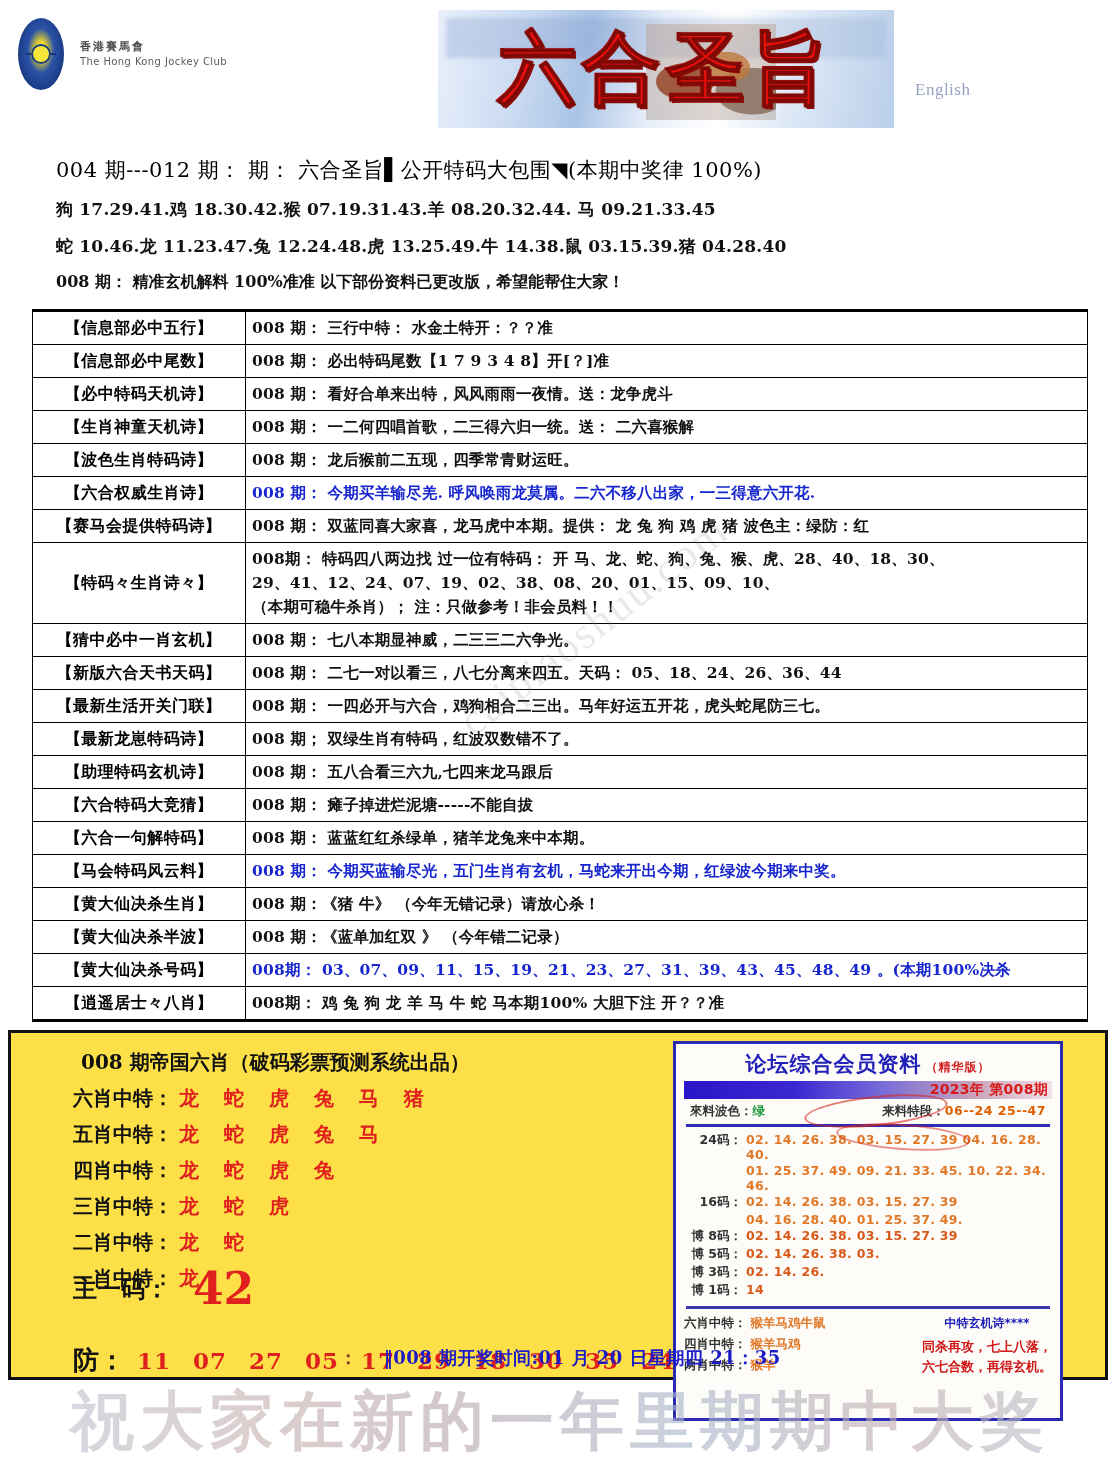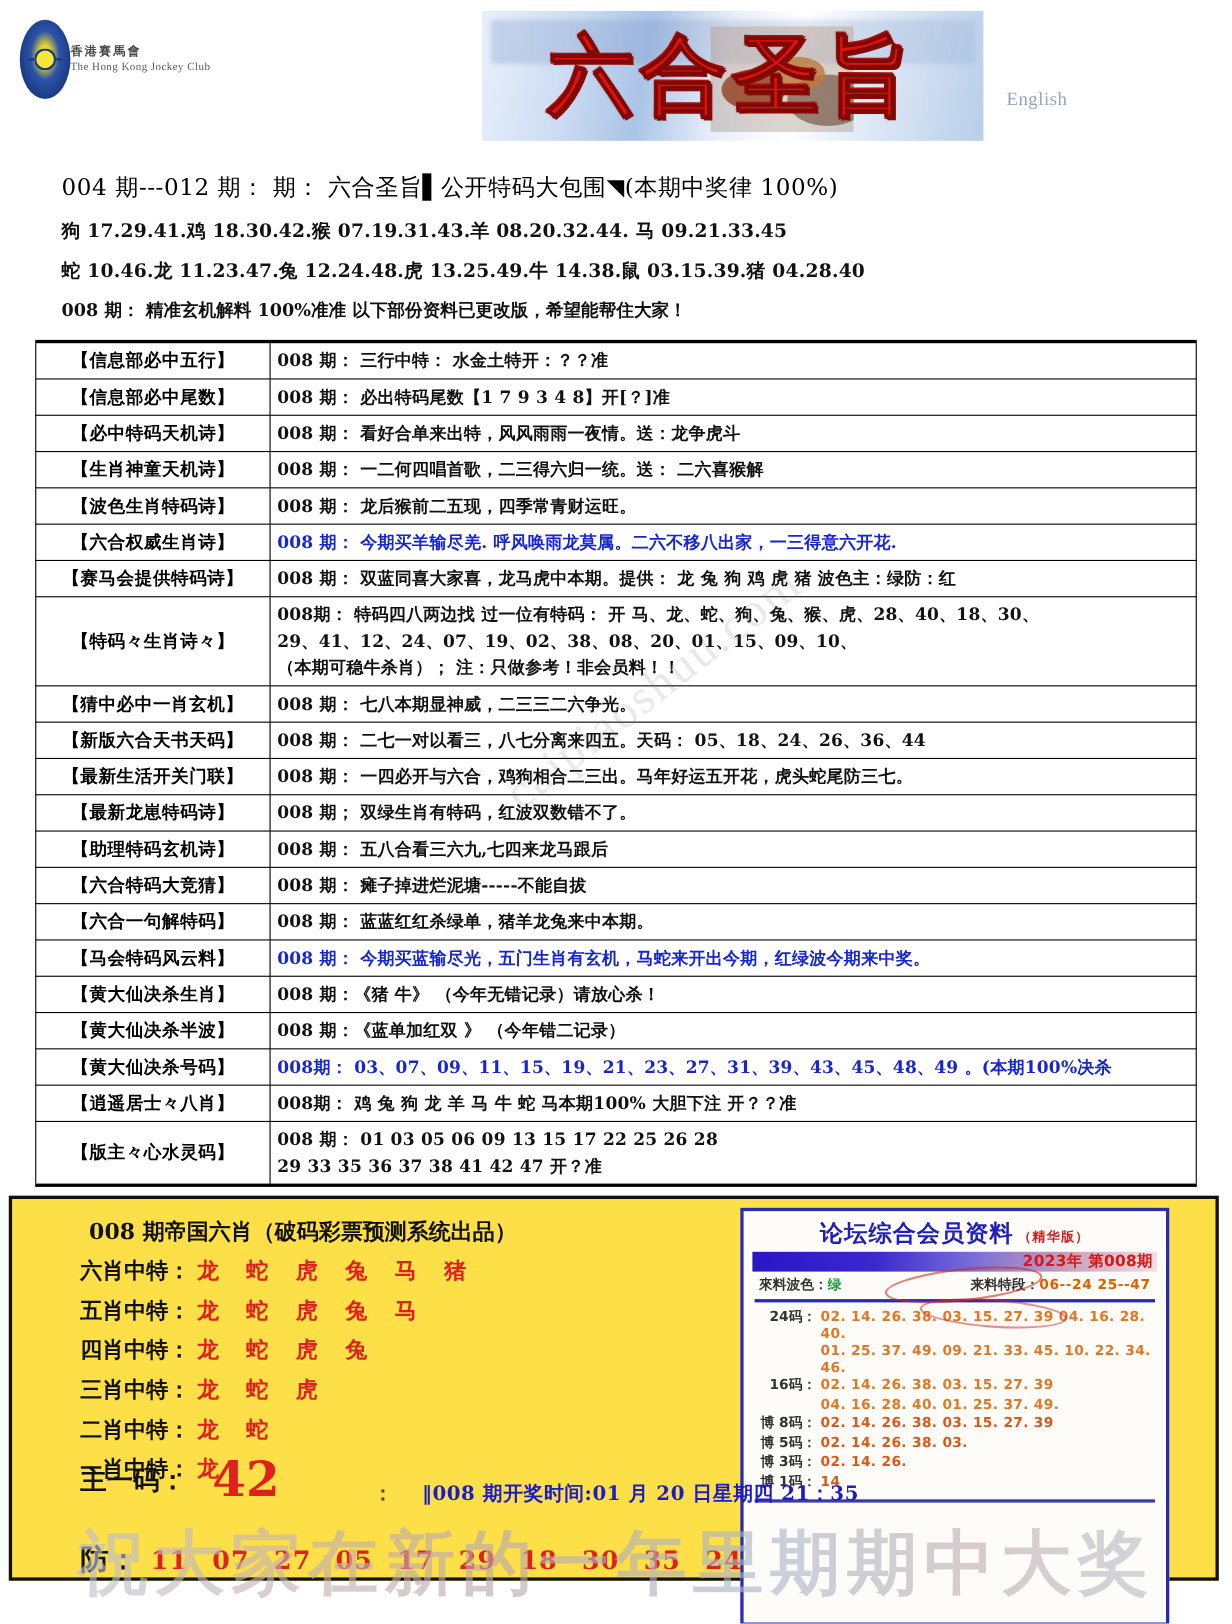--- a/index.html
+++ b/index.html
@@ -8,21 +8,21 @@
     width:1120px;height:1476px;
     background:#ffffff;
     font-family:"DejaVu Sans","Liberation Sans",sans-serif;
     position:relative;
     overflow:hidden;
   }
   .page{position:relative;width:1120px;height:1476px;}
 
   
   .header{position:relative;height:150px;}
-  .logo-wrap{position:absolute;left:18px;top:18px;display:flex;align-items:center;gap:0;font-family:Liberation Serif, serif;}
+  .logo-wrap{position:absolute;left:18px;top:18px;display:flex;align-items:center;gap:16px;}
   .logo-mark{
     width:46px;height:72px;border-radius:50%/50%;
     background:radial-gradient(ellipse at 50% 45%, #f2e33a 0%, #e8d42c 16%, #2c52a8 40%, #1b3c86 70%, #14306e 100%);
     position:relative;
   }
   .logo-mark:after{
     content:"";position:absolute;left:50%;top:50%;transform:translate(-50%,-50%);
     width:20px;height:20px;border-radius:50%;
     background:#f4e63b;box-shadow:0 0 0 2px #17397f inset;
   }
@@ -386,27 +386,20 @@
           <tr>
             <td class="label">【黄大仙决杀号码】</td>
             <td class="value blue">
               <span class="val-line">008期： 03、07、09、11、15、19、21、23、27、31、39、43、45、48、49 。(本期100%决杀</span>
             </td>
           </tr>
           <tr>
             <td class="label">【逍遥居士々八肖】</td>
             <td class="value">
               <span class="val-line">008期： 鸡 兔 狗 龙 羊 马 牛 蛇 马本期100% 大胆下注      开？？准</span>
-            </td>
-          </tr>
-          <tr>
-            <td class="label">【版主々心水灵码】</td>
-            <td class="value">
-              <span class="val-line">008 期： 01 03 05 06 09 13 15 17 22 25 26 28</span>
-              <span class="val-line"> 29 33 35 36 37 38  41 42 47  开？准</span>
             </td>
           </tr>
         </tbody>
     </table>
   </div>
 
   <div class="lower">
 
     <div class="pred">
       <div class="pred-head">008 期帝国六肖（破码彩票预测系统出品）</div>
@@ -468,20 +461,32 @@
           <div class="mb-line">
             <span class="mk">博 3码：</span>
             <span class="mv strong">02. 14. 26.</span>
           </div>
           <div class="mb-line">
             <span class="mk">博 1码：</span>
             <span class="mv strong">14</span>
           </div>
         </div>
       <div class="mb-hr2"></div>
+      <div class="mb-bottom">
+        <div class="mb-bl" id="mb-zodiac">
+            <div class="bl-row"><span>六肖中特：</span><span class="bv">猴羊马鸡牛鼠</span></div>
+            <div class="bl-row"><span>四肖中特：</span><span class="bv">猴羊马鸡</span></div>
+            <div class="bl-row"><span>两肖中特：</span><span class="bv">猴羊</span></div>
+          </div>
+        <div class="mb-br">
+          <div class="br-head">中特玄机诗****</div>
+          <div class="br-poem">同杀再攻，七上八落，</div>
+          <div class="br-poem">六七合数，再得玄机。</div>
+        </div>
+      </div>
       <div class="mb-stamp"></div>
       <div class="mb-stamp2"></div>
     </div>
   </div>
 
   <div class="wm-diag">caipiaoshuu.com</div>
 
   <div class="draw-time">
     <span class="pre">：</span><span>‖008 期开奖时间:01 月 20 日星期四 21：35</span>
   </div>

